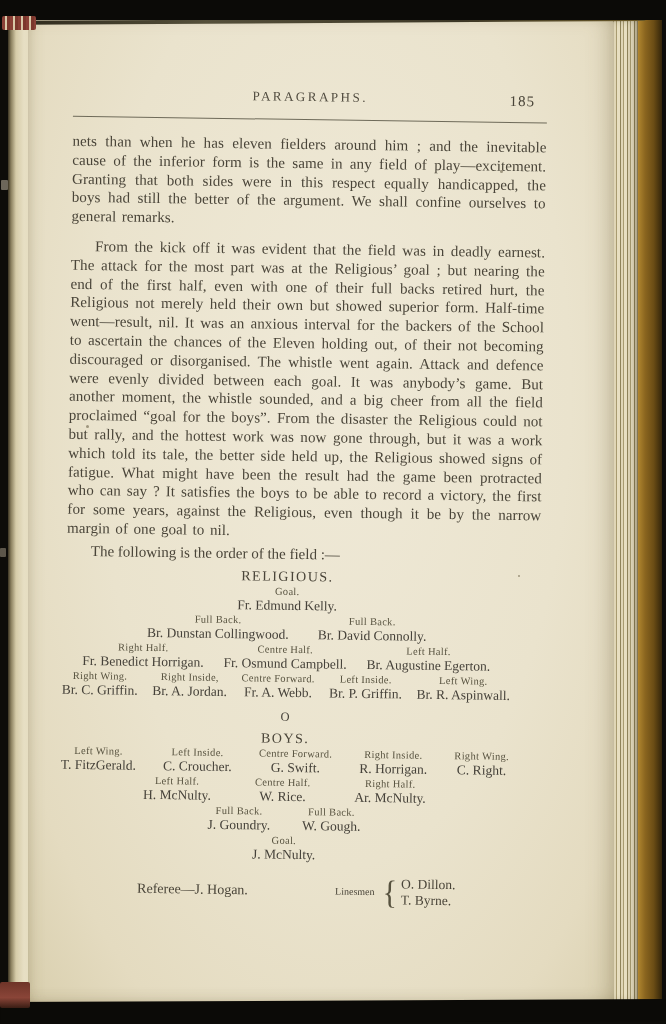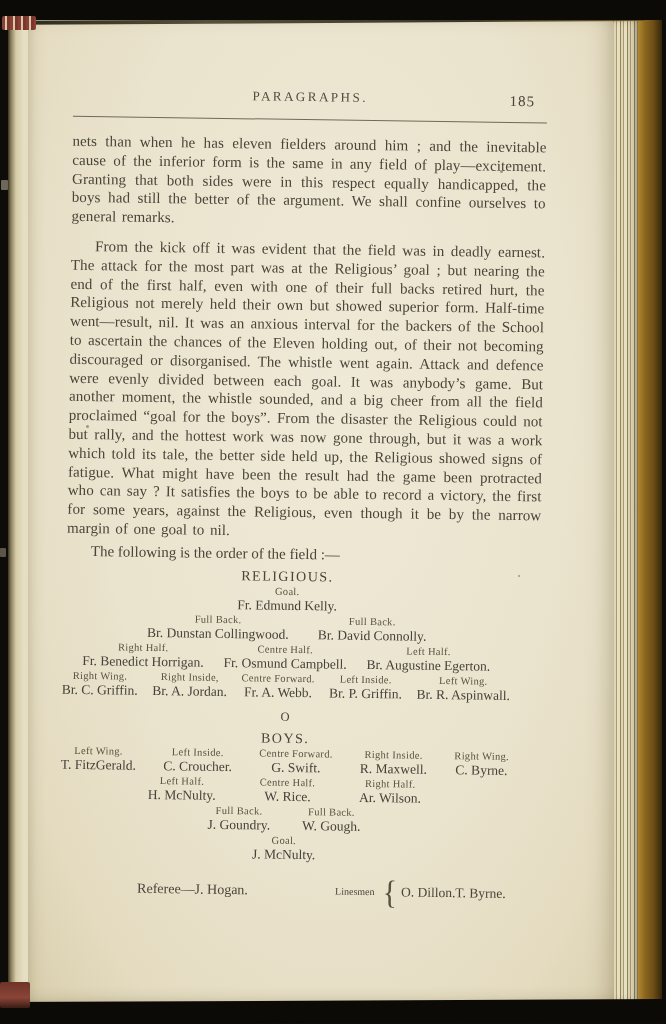--- a/index.html
+++ b/index.html
@@ -54,21 +54,21 @@
   .gap25{gap:25px;}
   .gap40{gap:40px;}
   .gap28{gap:28px;}
   .ball{font-size:12.5px;line-height:14px;margin-top:9px;letter-spacing:1px;color:#46423a;}
   .boys-title{margin-top:7px;}
   .officials{display:flex;align-items:center;margin-top:11px;padding-left:80px;text-align:left;}
   .referee{font-size:14px;width:128px;}
   .linesmen{display:flex;align-items:center;margin-left:70px;}
   .lm-label{font-size:10px;}
   .brace{font-size:30px;font-weight:400;color:#57523f;margin:0 4px 0 8px;transform:scaleY(1.1);}
-  .lm-names{display:flex;flex-direction:row;}
+  .lm-names{display:flex;flex-direction:column;}
   .lm-name{font-size:13.5px;line-height:16px;}
 </style>
 </head>
 <body>
 
 <div id="scene">
   <div class="top-black"></div>
   <div class="left-edge"></div>
   <div class="right-stack"></div>
   <div class="cover-edge"></div>
@@ -167,40 +167,40 @@
           <div class="tcol">
             <div class="pos">Left Inside.</div>
             <div class="pname">C. Croucher.</div>
           </div>
           <div class="tcol">
             <div class="pos">Centre Forward.</div>
             <div class="pname">G. Swift.</div>
           </div>
           <div class="tcol">
             <div class="pos">Right Inside.</div>
-            <div class="pname">R. Maxwell.</div>
+            <div class="pname">R. Horrigan.</div>
           </div>
           <div class="tcol">
             <div class="pos">Right Wing.</div>
-            <div class="pname">C. Byrne.</div>
+            <div class="pname">C. Right.</div>
           </div>
         </div>
 
         <div class="trow gap40">
           <div class="tcol">
             <div class="pos">Left Half.</div>
             <div class="pname">H. McNulty.</div>
           </div>
           <div class="tcol">
             <div class="pos">Centre Half.</div>
             <div class="pname">W. Rice.</div>
           </div>
           <div class="tcol">
             <div class="pos">Right Half.</div>
-            <div class="pname">Ar. Wilson.</div>
+            <div class="pname">Ar. McNulty.</div>
           </div>
         </div>
 
         <div class="trow gap28">
           <div class="tcol">
             <div class="pos">Full Back.</div>
             <div class="pname">J. Goundry.</div>
           </div>
           <div class="tcol">
             <div class="pos">Full Back.</div>

